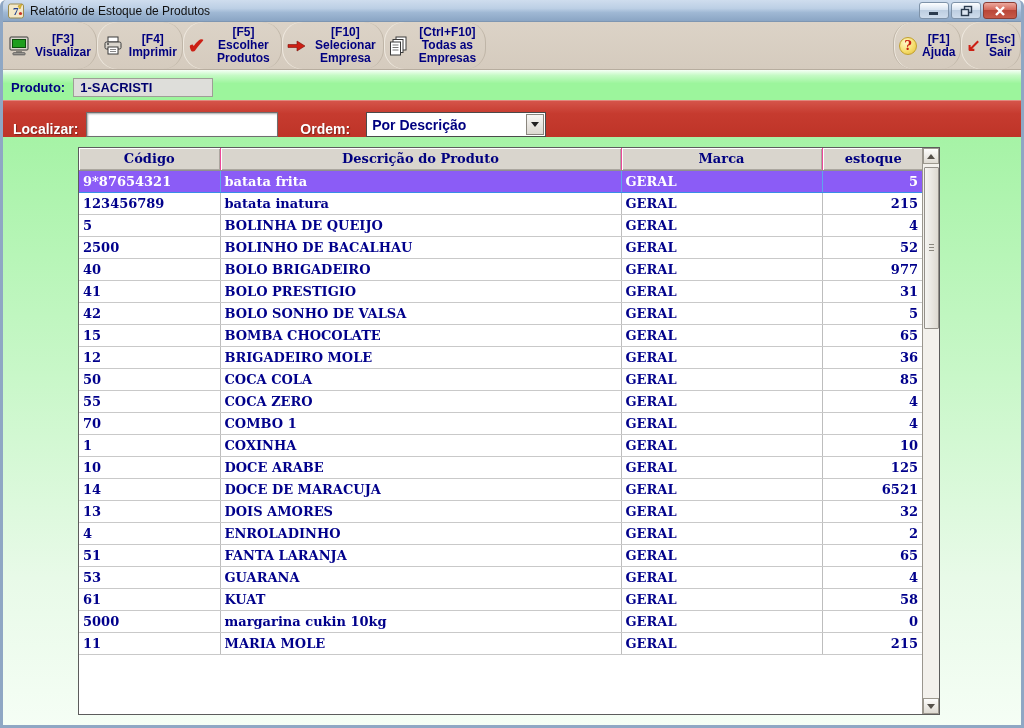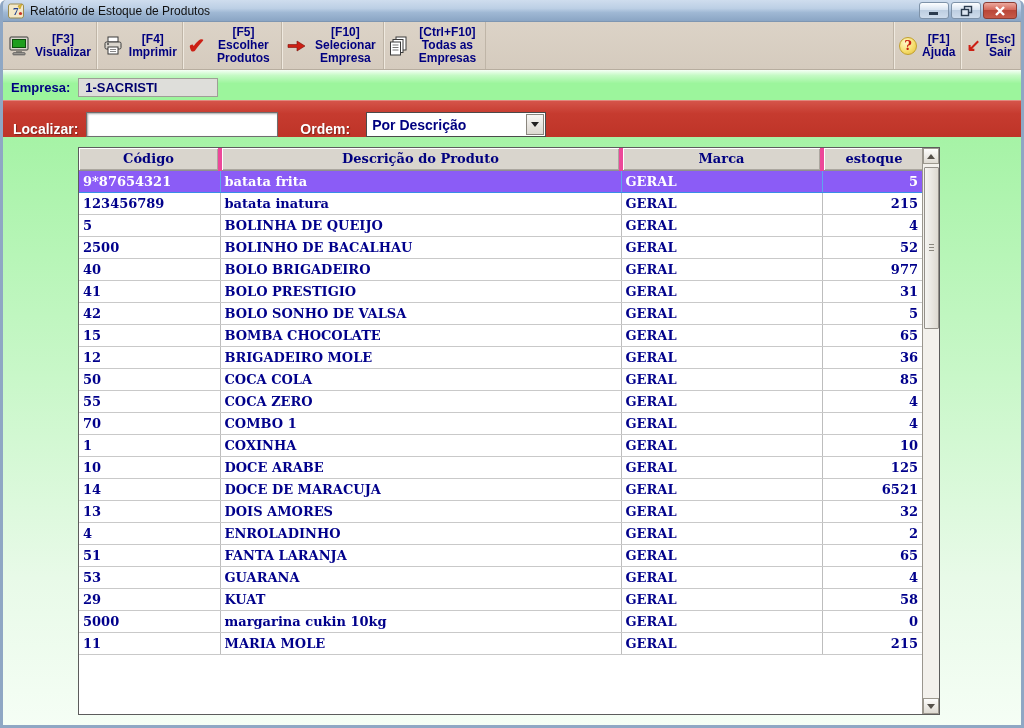--- a/index.html
+++ b/index.html
@@ -30,21 +30,21 @@
   
   .toolbar{
     height:48px; flex:0 0 48px; display:flex; align-items:stretch;
     background:linear-gradient(180deg,#DCD3C7 0%,#D5CBBE 100%);
     border-bottom:1px solid #B7AD9F;
   }
   .tb-btn{
     display:flex; align-items:center; justify-content:center; gap:5px;
     padding:2px 5px; cursor:default;
     border-right:1px solid #BFB5A7; box-shadow:inset 1px 0 0 #EFE9DF;
-    color:#000080; font-weight:bold; font-size:12px; text-align:center;
+    color:#000080; font-weight:bold; font-size:12px; text-align:center;border-radius:20px;
   }
   .tb-btn:first-child{ box-shadow:none; }
   .tb-spacer{ flex:1 1 auto; }
   .tb-text{ line-height:13px; }
   .tb-text .lbl{ max-width:66px; }
   .tb-btn .icon{ display:inline-flex; align-items:center; justify-content:center; }
   .check-glyph{ color:#CC1F14; font-size:21px; line-height:20px; font-weight:bold; }
   .exit-glyph{ color:#CC1F14; font-size:17px; font-weight:bold; line-height:16px; }
   .help-circle{
     width:18px; height:18px; border-radius:50%;
@@ -101,21 +101,21 @@
   .table-frame{
     position:absolute; left:75px; top:10px; width:862px; height:568px;
     border:1px solid #5C5C5C; background:#fff; display:flex;
   }
   .grid-col{ flex:1 1 auto; overflow:hidden; }
   table{ border-collapse:collapse; table-layout:fixed; width:845px;
     font-family:"DejaVu Serif","Liberation Serif",serif; }
   col.c-cod{ width:141px; } col.c-desc{ width:401px; } col.c-marca{ width:201px; } col.c-est{ width:102px; }
   th{
     height:22px; background:#D9D5CD; color:#000080; font-size:13px; font-weight:bold;
-    border-right:4px solid #ec4899; border-bottom:1px solid #8F8F8F;
+    border-right:1px solid #ec4899; border-bottom:1px solid #8F8F8F;
     box-shadow:inset 1px 1px 0 #FFFFFF, inset -1px -1px 0 #ABA79F;
     text-align:center; padding:0 4px;
   }
   td{
     height:22px; color:#00008B; font-size:13px; font-weight:bold;
     border-right:1px solid #BDBDBD; border-bottom:1px solid #C9C9C9;
     padding:0 4px; white-space:nowrap; overflow:hidden;
   }
   td:last-child, th:last-child{ border-right:none; }
   td:nth-child(4){ text-align:right; padding-right:6px; }
@@ -255,21 +255,21 @@
     <div class="tb-btn">
       <span class="icon exit-glyph">↙</span>
       <span class="tb-text">
         <div class="key">[Esc]</div>
         <div class="lbl">Sair</div>
       </span>
     </div>
   </div>
 
   <div class="empresa-bar">
-    <span class="empresa-label">Empresa:</span>
+    <span class="empresa-label">Produto:</span>
     <span class="empresa-value">1-SACRISTI</span>
   </div>
 
   <div class="find-bar">
     <span class="find-label">Localizar:</span>
     <input class="find-input" type="text" value="" style="">
     <span class="find-label ordem-label">Ordem:</span>
     <div class="combo">
       <span class="combo-value">Por Descrição</span>
       <span class="combo-btn">
@@ -405,21 +405,21 @@
                 <td>GERAL</td>
                 <td>65</td>
               </tr>
               <tr>
                 <td>53</td>
                 <td>GUARANA</td>
                 <td>GERAL</td>
                 <td>4</td>
               </tr>
               <tr>
-                <td>29</td>
+                <td>61</td>
                 <td>KUAT</td>
                 <td>GERAL</td>
                 <td>58</td>
               </tr>
               <tr>
                 <td>5000</td>
                 <td>margarina cukin 10kg</td>
                 <td>GERAL</td>
                 <td>0</td>
               </tr>

